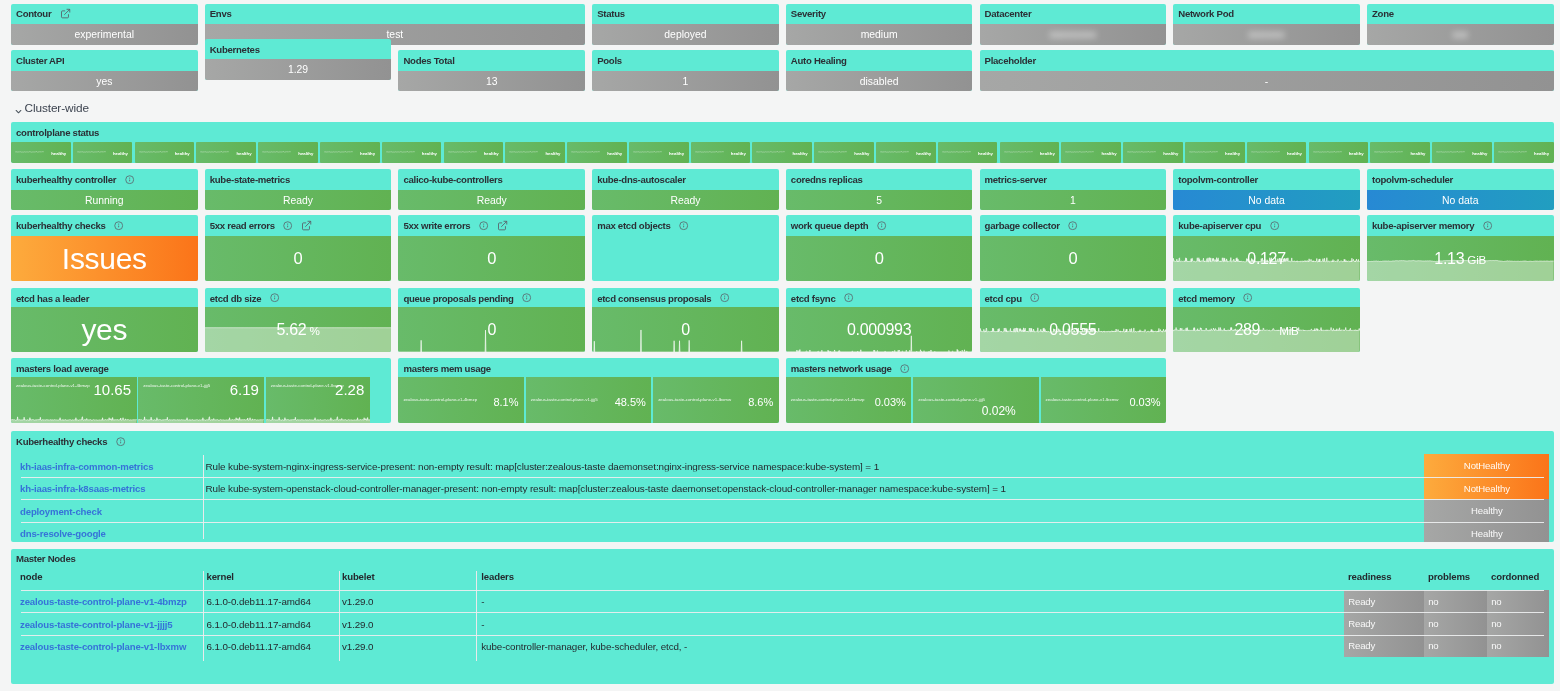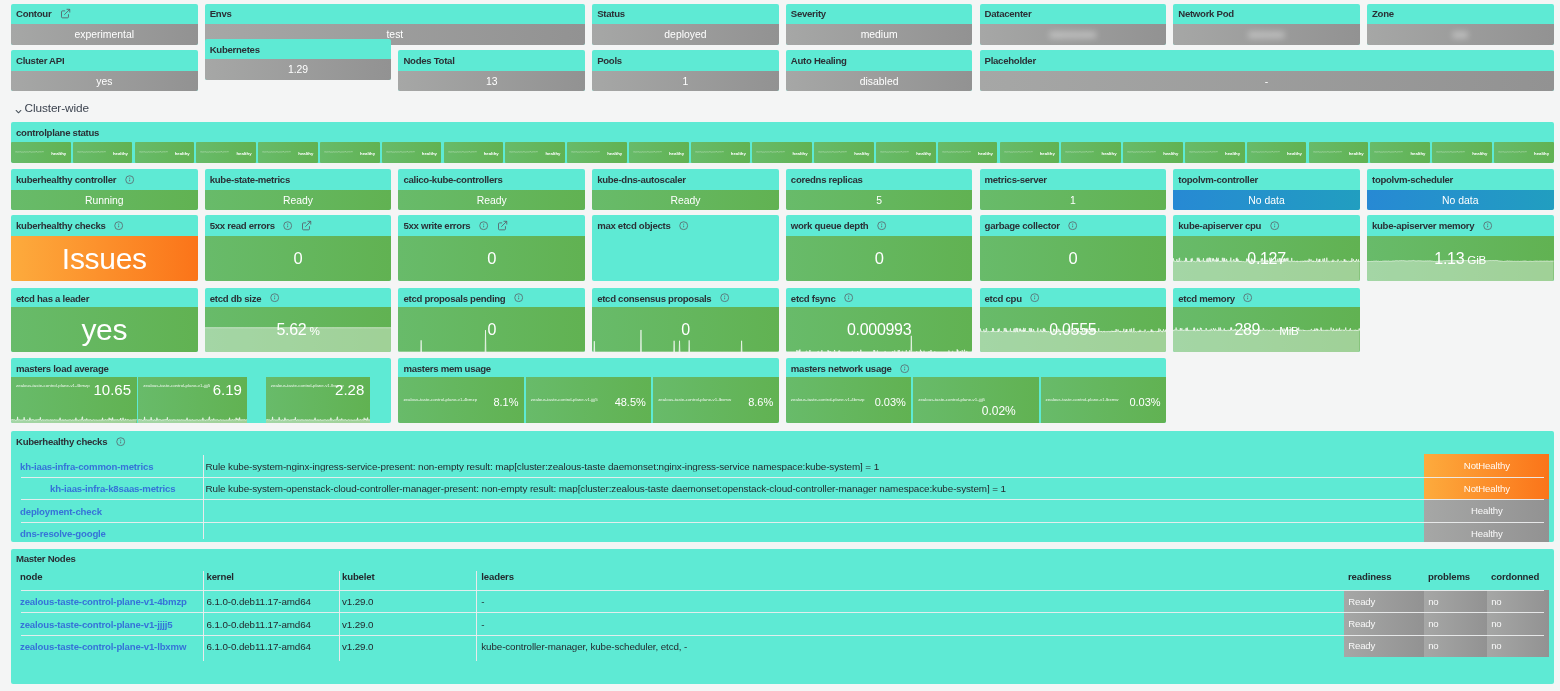--- a/index.html
+++ b/index.html
@@ -608,21 +608,21 @@
           <svg width="186.60999999999999" height="45" viewBox="0 0 186.60999999999999 45" preserveAspectRatio="none" style="display: block;">
             <path d="M0,45 L0.00,20.70 L0.39,20.70 L0.77,20.70 L1.16,20.70 L1.54,20.70 L1.93,20.70 L2.31,20.70 L2.70,20.70 L3.08,20.70 L3.47,20.70 L3.86,20.70 L4.24,20.70 L4.63,20.70 L5.01,20.70 L5.40,20.70 L5.78,20.70 L6.17,20.70 L6.55,20.70 L6.94,20.70 L7.33,20.70 L7.71,20.70 L8.10,20.70 L8.48,20.70 L8.87,20.70 L9.25,20.70 L9.64,20.70 L10.02,20.70 L10.41,20.70 L10.80,20.70 L11.18,20.70 L11.57,20.70 L11.95,20.70 L12.34,20.70 L12.72,20.70 L13.11,20.70 L13.49,20.70 L13.88,20.70 L14.27,20.70 L14.65,20.70 L15.04,20.70 L15.42,20.70 L15.81,20.70 L16.19,20.70 L16.58,20.70 L16.96,20.70 L17.35,20.70 L17.74,20.70 L18.12,20.70 L18.51,20.70 L18.89,20.70 L19.28,20.70 L19.66,20.70 L20.05,20.70 L20.43,20.70 L20.82,20.70 L21.21,20.70 L21.59,20.70 L21.98,20.70 L22.36,20.70 L22.75,20.70 L23.13,20.70 L23.52,20.70 L23.90,20.70 L24.29,20.70 L24.68,20.70 L25.06,20.70 L25.45,20.70 L25.83,20.70 L26.22,20.70 L26.60,20.70 L26.99,20.70 L27.37,20.70 L27.76,20.70 L28.15,20.70 L28.53,20.70 L28.92,20.70 L29.30,20.70 L29.69,20.70 L30.07,20.70 L30.46,20.70 L30.84,20.70 L31.23,20.70 L31.62,20.70 L32.00,20.70 L32.39,20.70 L32.77,20.70 L33.16,20.70 L33.54,20.70 L33.93,20.70 L34.31,20.70 L34.70,20.70 L35.09,20.70 L35.47,20.70 L35.86,20.70 L36.24,20.70 L36.63,20.70 L37.01,20.70 L37.40,20.70 L37.78,20.70 L38.17,20.70 L38.56,20.70 L38.94,20.70 L39.33,20.70 L39.71,20.70 L40.10,20.70 L40.48,20.70 L40.87,20.70 L41.25,20.70 L41.64,20.70 L42.03,20.70 L42.41,20.70 L42.80,20.70 L43.18,20.70 L43.57,20.70 L43.95,20.70 L44.34,20.70 L44.72,20.70 L45.11,20.70 L45.50,20.70 L45.88,20.70 L46.27,20.70 L46.65,20.70 L47.04,20.70 L47.42,20.70 L47.81,20.70 L48.19,20.70 L48.58,20.70 L48.97,20.70 L49.35,20.70 L49.74,20.70 L50.12,20.70 L50.51,20.70 L50.89,20.70 L51.28,20.70 L51.66,20.70 L52.05,20.70 L52.44,20.70 L52.82,20.70 L53.21,20.70 L53.59,20.70 L53.98,20.70 L54.36,20.70 L54.75,20.70 L55.13,20.70 L55.52,20.70 L55.91,20.70 L56.29,20.70 L56.68,20.70 L57.06,20.70 L57.45,20.70 L57.83,20.70 L58.22,20.70 L58.60,20.70 L58.99,20.70 L59.38,20.70 L59.76,20.70 L60.15,20.70 L60.53,20.70 L60.92,20.70 L61.30,20.70 L61.69,20.70 L62.07,20.70 L62.46,20.70 L62.85,20.70 L63.23,20.70 L63.62,20.70 L64.00,20.70 L64.39,20.70 L64.77,20.70 L65.16,20.70 L65.54,20.70 L65.93,20.70 L66.32,20.70 L66.70,20.70 L67.09,20.70 L67.47,20.70 L67.86,20.70 L68.24,20.70 L68.63,20.70 L69.01,20.70 L69.40,20.70 L69.79,20.70 L70.17,20.70 L70.56,20.70 L70.94,20.70 L71.33,20.70 L71.71,20.70 L72.10,20.70 L72.48,20.70 L72.87,20.70 L73.26,20.70 L73.64,20.70 L74.03,20.70 L74.41,20.70 L74.80,20.70 L75.18,20.70 L75.57,20.70 L75.95,20.70 L76.34,20.70 L76.73,20.70 L77.11,20.70 L77.50,20.70 L77.88,20.70 L78.27,20.70 L78.65,20.70 L79.04,20.70 L79.42,20.70 L79.81,20.70 L80.20,20.70 L80.58,20.70 L80.97,20.70 L81.35,20.70 L81.74,20.70 L82.12,20.70 L82.51,20.70 L82.89,20.70 L83.28,20.70 L83.67,20.70 L84.05,20.70 L84.44,20.70 L84.82,20.70 L85.21,20.70 L85.59,20.70 L85.98,20.70 L86.36,20.70 L86.75,20.70 L87.14,20.70 L87.52,20.70 L87.91,20.70 L88.29,20.70 L88.68,20.70 L89.06,20.70 L89.45,20.70 L89.83,20.70 L90.22,20.70 L90.61,20.70 L90.99,20.70 L91.38,20.70 L91.76,20.70 L92.15,20.70 L92.53,20.70 L92.92,20.70 L93.30,20.70 L93.69,20.70 L94.08,20.70 L94.46,20.70 L94.85,20.70 L95.23,20.70 L95.62,20.70 L96.00,20.70 L96.39,20.70 L96.78,20.70 L97.16,20.70 L97.55,20.70 L97.93,20.70 L98.32,20.70 L98.70,20.70 L99.09,20.70 L99.47,20.70 L99.86,20.70 L100.25,20.70 L100.63,20.70 L101.02,20.70 L101.40,20.70 L101.79,20.70 L102.17,20.70 L102.56,20.70 L102.94,20.70 L103.33,20.70 L103.72,20.70 L104.10,20.70 L104.49,20.70 L104.87,20.70 L105.26,20.70 L105.64,20.70 L106.03,20.70 L106.41,20.70 L106.80,20.70 L107.19,20.70 L107.57,20.70 L107.96,20.70 L108.34,20.70 L108.73,20.70 L109.11,20.70 L109.50,20.70 L109.88,20.70 L110.27,20.70 L110.66,20.70 L111.04,20.70 L111.43,20.70 L111.81,20.70 L112.20,20.70 L112.58,20.70 L112.97,20.70 L113.35,20.70 L113.74,20.70 L114.13,20.70 L114.51,20.70 L114.90,20.70 L115.28,20.70 L115.67,20.70 L116.05,20.70 L116.44,20.70 L116.82,20.70 L117.21,20.70 L117.60,20.70 L117.98,20.70 L118.37,20.70 L118.75,20.70 L119.14,20.70 L119.52,20.70 L119.91,20.70 L120.29,20.70 L120.68,20.70 L121.07,20.70 L121.45,20.70 L121.84,20.70 L122.22,20.70 L122.61,20.70 L122.99,20.70 L123.38,20.70 L123.76,20.70 L124.15,20.70 L124.54,20.70 L124.92,20.70 L125.31,20.70 L125.69,20.70 L126.08,20.70 L126.46,20.70 L126.85,20.70 L127.23,20.70 L127.62,20.70 L128.01,20.70 L128.39,20.70 L128.78,20.70 L129.16,20.70 L129.55,20.70 L129.93,20.70 L130.32,20.70 L130.70,20.70 L131.09,20.70 L131.48,20.70 L131.86,20.70 L132.25,20.70 L132.63,20.70 L133.02,20.70 L133.40,20.70 L133.79,20.70 L134.17,20.70 L134.56,20.70 L134.95,20.70 L135.33,20.70 L135.72,20.70 L136.10,20.70 L136.49,20.70 L136.87,20.70 L137.26,20.70 L137.64,20.70 L138.03,20.70 L138.42,20.70 L138.80,20.70 L139.19,20.70 L139.57,20.70 L139.96,20.70 L140.34,20.70 L140.73,20.70 L141.11,20.70 L141.50,20.70 L141.89,20.70 L142.27,20.70 L142.66,20.70 L143.04,20.70 L143.43,20.70 L143.81,20.70 L144.20,20.70 L144.58,20.70 L144.97,20.70 L145.36,20.70 L145.74,20.70 L146.13,20.70 L146.51,20.70 L146.90,20.70 L147.28,20.70 L147.67,20.70 L148.05,20.70 L148.44,20.70 L148.83,20.70 L149.21,20.70 L149.60,20.70 L149.98,20.70 L150.37,20.70 L150.75,20.70 L151.14,20.70 L151.52,20.70 L151.91,20.70 L152.30,20.70 L152.68,20.70 L153.07,20.70 L153.45,20.70 L153.84,20.70 L154.22,20.70 L154.61,20.70 L154.99,20.70 L155.38,20.70 L155.77,20.70 L156.15,20.70 L156.54,20.70 L156.92,20.70 L157.31,20.70 L157.69,20.70 L158.08,20.70 L158.46,20.70 L158.85,20.70 L159.24,20.70 L159.62,20.70 L160.01,20.70 L160.39,20.70 L160.78,20.70 L161.16,20.70 L161.55,20.70 L161.93,20.70 L162.32,20.70 L162.71,20.70 L163.09,20.70 L163.48,20.70 L163.86,20.70 L164.25,20.70 L164.63,20.70 L165.02,20.70 L165.40,20.70 L165.79,20.70 L166.18,20.70 L166.56,20.70 L166.95,20.70 L167.33,20.70 L167.72,20.70 L168.10,20.70 L168.49,20.70 L168.87,20.70 L169.26,20.70 L169.65,20.70 L170.03,20.70 L170.42,20.70 L170.80,20.70 L171.19,20.70 L171.57,20.70 L171.96,20.70 L172.34,20.70 L172.73,20.70 L173.12,20.70 L173.50,20.70 L173.89,20.70 L174.27,20.70 L174.66,20.70 L175.04,20.70 L175.43,20.70 L175.81,20.70 L176.20,20.70 L176.59,20.70 L176.97,20.70 L177.36,20.70 L177.74,20.70 L178.13,20.70 L178.51,20.70 L178.90,20.70 L179.28,20.70 L179.67,20.70 L180.06,20.70 L180.44,20.70 L180.83,20.70 L181.21,20.70 L181.60,20.70 L181.98,20.70 L182.37,20.70 L182.75,20.70 L183.14,20.70 L183.53,20.70 L183.91,20.70 L184.30,20.70 L184.68,20.70 L185.07,20.70 L185.45,20.70 L185.84,20.70 L186.22,20.70 L186.61,20.70 L186.60999999999999,45 Z" fill="rgba(255,255,255,0.40)"></path>
             <path d="M0,20.70 L0.39,20.70 L0.77,20.70 L1.16,20.70 L1.54,20.70 L1.93,20.70 L2.31,20.70 L2.70,20.70 L3.08,20.70 L3.47,20.70 L3.86,20.70 L4.24,20.70 L4.63,20.70 L5.01,20.70 L5.40,20.70 L5.78,20.70 L6.17,20.70 L6.55,20.70 L6.94,20.70 L7.33,20.70 L7.71,20.70 L8.10,20.70 L8.48,20.70 L8.87,20.70 L9.25,20.70 L9.64,20.70 L10.02,20.70 L10.41,20.70 L10.80,20.70 L11.18,20.70 L11.57,20.70 L11.95,20.70 L12.34,20.70 L12.72,20.70 L13.11,20.70 L13.49,20.70 L13.88,20.70 L14.27,20.70 L14.65,20.70 L15.04,20.70 L15.42,20.70 L15.81,20.70 L16.19,20.70 L16.58,20.70 L16.96,20.70 L17.35,20.70 L17.74,20.70 L18.12,20.70 L18.51,20.70 L18.89,20.70 L19.28,20.70 L19.66,20.70 L20.05,20.70 L20.43,20.70 L20.82,20.70 L21.21,20.70 L21.59,20.70 L21.98,20.70 L22.36,20.70 L22.75,20.70 L23.13,20.70 L23.52,20.70 L23.90,20.70 L24.29,20.70 L24.68,20.70 L25.06,20.70 L25.45,20.70 L25.83,20.70 L26.22,20.70 L26.60,20.70 L26.99,20.70 L27.37,20.70 L27.76,20.70 L28.15,20.70 L28.53,20.70 L28.92,20.70 L29.30,20.70 L29.69,20.70 L30.07,20.70 L30.46,20.70 L30.84,20.70 L31.23,20.70 L31.62,20.70 L32.00,20.70 L32.39,20.70 L32.77,20.70 L33.16,20.70 L33.54,20.70 L33.93,20.70 L34.31,20.70 L34.70,20.70 L35.09,20.70 L35.47,20.70 L35.86,20.70 L36.24,20.70 L36.63,20.70 L37.01,20.70 L37.40,20.70 L37.78,20.70 L38.17,20.70 L38.56,20.70 L38.94,20.70 L39.33,20.70 L39.71,20.70 L40.10,20.70 L40.48,20.70 L40.87,20.70 L41.25,20.70 L41.64,20.70 L42.03,20.70 L42.41,20.70 L42.80,20.70 L43.18,20.70 L43.57,20.70 L43.95,20.70 L44.34,20.70 L44.72,20.70 L45.11,20.70 L45.50,20.70 L45.88,20.70 L46.27,20.70 L46.65,20.70 L47.04,20.70 L47.42,20.70 L47.81,20.70 L48.19,20.70 L48.58,20.70 L48.97,20.70 L49.35,20.70 L49.74,20.70 L50.12,20.70 L50.51,20.70 L50.89,20.70 L51.28,20.70 L51.66,20.70 L52.05,20.70 L52.44,20.70 L52.82,20.70 L53.21,20.70 L53.59,20.70 L53.98,20.70 L54.36,20.70 L54.75,20.70 L55.13,20.70 L55.52,20.70 L55.91,20.70 L56.29,20.70 L56.68,20.70 L57.06,20.70 L57.45,20.70 L57.83,20.70 L58.22,20.70 L58.60,20.70 L58.99,20.70 L59.38,20.70 L59.76,20.70 L60.15,20.70 L60.53,20.70 L60.92,20.70 L61.30,20.70 L61.69,20.70 L62.07,20.70 L62.46,20.70 L62.85,20.70 L63.23,20.70 L63.62,20.70 L64.00,20.70 L64.39,20.70 L64.77,20.70 L65.16,20.70 L65.54,20.70 L65.93,20.70 L66.32,20.70 L66.70,20.70 L67.09,20.70 L67.47,20.70 L67.86,20.70 L68.24,20.70 L68.63,20.70 L69.01,20.70 L69.40,20.70 L69.79,20.70 L70.17,20.70 L70.56,20.70 L70.94,20.70 L71.33,20.70 L71.71,20.70 L72.10,20.70 L72.48,20.70 L72.87,20.70 L73.26,20.70 L73.64,20.70 L74.03,20.70 L74.41,20.70 L74.80,20.70 L75.18,20.70 L75.57,20.70 L75.95,20.70 L76.34,20.70 L76.73,20.70 L77.11,20.70 L77.50,20.70 L77.88,20.70 L78.27,20.70 L78.65,20.70 L79.04,20.70 L79.42,20.70 L79.81,20.70 L80.20,20.70 L80.58,20.70 L80.97,20.70 L81.35,20.70 L81.74,20.70 L82.12,20.70 L82.51,20.70 L82.89,20.70 L83.28,20.70 L83.67,20.70 L84.05,20.70 L84.44,20.70 L84.82,20.70 L85.21,20.70 L85.59,20.70 L85.98,20.70 L86.36,20.70 L86.75,20.70 L87.14,20.70 L87.52,20.70 L87.91,20.70 L88.29,20.70 L88.68,20.70 L89.06,20.70 L89.45,20.70 L89.83,20.70 L90.22,20.70 L90.61,20.70 L90.99,20.70 L91.38,20.70 L91.76,20.70 L92.15,20.70 L92.53,20.70 L92.92,20.70 L93.30,20.70 L93.69,20.70 L94.08,20.70 L94.46,20.70 L94.85,20.70 L95.23,20.70 L95.62,20.70 L96.00,20.70 L96.39,20.70 L96.78,20.70 L97.16,20.70 L97.55,20.70 L97.93,20.70 L98.32,20.70 L98.70,20.70 L99.09,20.70 L99.47,20.70 L99.86,20.70 L100.25,20.70 L100.63,20.70 L101.02,20.70 L101.40,20.70 L101.79,20.70 L102.17,20.70 L102.56,20.70 L102.94,20.70 L103.33,20.70 L103.72,20.70 L104.10,20.70 L104.49,20.70 L104.87,20.70 L105.26,20.70 L105.64,20.70 L106.03,20.70 L106.41,20.70 L106.80,20.70 L107.19,20.70 L107.57,20.70 L107.96,20.70 L108.34,20.70 L108.73,20.70 L109.11,20.70 L109.50,20.70 L109.88,20.70 L110.27,20.70 L110.66,20.70 L111.04,20.70 L111.43,20.70 L111.81,20.70 L112.20,20.70 L112.58,20.70 L112.97,20.70 L113.35,20.70 L113.74,20.70 L114.13,20.70 L114.51,20.70 L114.90,20.70 L115.28,20.70 L115.67,20.70 L116.05,20.70 L116.44,20.70 L116.82,20.70 L117.21,20.70 L117.60,20.70 L117.98,20.70 L118.37,20.70 L118.75,20.70 L119.14,20.70 L119.52,20.70 L119.91,20.70 L120.29,20.70 L120.68,20.70 L121.07,20.70 L121.45,20.70 L121.84,20.70 L122.22,20.70 L122.61,20.70 L122.99,20.70 L123.38,20.70 L123.76,20.70 L124.15,20.70 L124.54,20.70 L124.92,20.70 L125.31,20.70 L125.69,20.70 L126.08,20.70 L126.46,20.70 L126.85,20.70 L127.23,20.70 L127.62,20.70 L128.01,20.70 L128.39,20.70 L128.78,20.70 L129.16,20.70 L129.55,20.70 L129.93,20.70 L130.32,20.70 L130.70,20.70 L131.09,20.70 L131.48,20.70 L131.86,20.70 L132.25,20.70 L132.63,20.70 L133.02,20.70 L133.40,20.70 L133.79,20.70 L134.17,20.70 L134.56,20.70 L134.95,20.70 L135.33,20.70 L135.72,20.70 L136.10,20.70 L136.49,20.70 L136.87,20.70 L137.26,20.70 L137.64,20.70 L138.03,20.70 L138.42,20.70 L138.80,20.70 L139.19,20.70 L139.57,20.70 L139.96,20.70 L140.34,20.70 L140.73,20.70 L141.11,20.70 L141.50,20.70 L141.89,20.70 L142.27,20.70 L142.66,20.70 L143.04,20.70 L143.43,20.70 L143.81,20.70 L144.20,20.70 L144.58,20.70 L144.97,20.70 L145.36,20.70 L145.74,20.70 L146.13,20.70 L146.51,20.70 L146.90,20.70 L147.28,20.70 L147.67,20.70 L148.05,20.70 L148.44,20.70 L148.83,20.70 L149.21,20.70 L149.60,20.70 L149.98,20.70 L150.37,20.70 L150.75,20.70 L151.14,20.70 L151.52,20.70 L151.91,20.70 L152.30,20.70 L152.68,20.70 L153.07,20.70 L153.45,20.70 L153.84,20.70 L154.22,20.70 L154.61,20.70 L154.99,20.70 L155.38,20.70 L155.77,20.70 L156.15,20.70 L156.54,20.70 L156.92,20.70 L157.31,20.70 L157.69,20.70 L158.08,20.70 L158.46,20.70 L158.85,20.70 L159.24,20.70 L159.62,20.70 L160.01,20.70 L160.39,20.70 L160.78,20.70 L161.16,20.70 L161.55,20.70 L161.93,20.70 L162.32,20.70 L162.71,20.70 L163.09,20.70 L163.48,20.70 L163.86,20.70 L164.25,20.70 L164.63,20.70 L165.02,20.70 L165.40,20.70 L165.79,20.70 L166.18,20.70 L166.56,20.70 L166.95,20.70 L167.33,20.70 L167.72,20.70 L168.10,20.70 L168.49,20.70 L168.87,20.70 L169.26,20.70 L169.65,20.70 L170.03,20.70 L170.42,20.70 L170.80,20.70 L171.19,20.70 L171.57,20.70 L171.96,20.70 L172.34,20.70 L172.73,20.70 L173.12,20.70 L173.50,20.70 L173.89,20.70 L174.27,20.70 L174.66,20.70 L175.04,20.70 L175.43,20.70 L175.81,20.70 L176.20,20.70 L176.59,20.70 L176.97,20.70 L177.36,20.70 L177.74,20.70 L178.13,20.70 L178.51,20.70 L178.90,20.70 L179.28,20.70 L179.67,20.70 L180.06,20.70 L180.44,20.70 L180.83,20.70 L181.21,20.70 L181.60,20.70 L181.98,20.70 L182.37,20.70 L182.75,20.70 L183.14,20.70 L183.53,20.70 L183.91,20.70 L184.30,20.70 L184.68,20.70 L185.07,20.70 L185.45,20.70 L185.84,20.70 L186.22,20.70 L186.61,20.70" fill="none" stroke="rgba(255,255,255,0.72)" stroke-width="0.9"></path>
           </svg>
         </div>
         <div class="v" style="font-size: 16px; letter-spacing: -0.3px;">5.62<span style="font-size: 11.7px; margin-left: 3px; letter-spacing: -0.2px;">%</span></div>
       </div>
     </div>
     <div class="panel" style="left: 398.42px; top: 287.9px; width: 186.61px; height: 64.3px;">
       <div class="phead">
-        <span class="ttl">etcd proposals pending</span>
+        <span class="ttl">queue proposals pending</span>
         <span class="ico">
           <span style="display:block;width:9.4px;height:9.4px;position:relative;overflow:visible">
             <svg width="28.2" height="28.2" viewBox="0 0 28.2 28.2" fill="none" style="position:absolute;left:0;top:0;transform:scale(0.33333);transform-origin:0 0">
               <circle cx="14.1" cy="14.1" r="11.9" stroke="#5B636B" stroke-width="2.4"></circle>
               <rect x="12.78" y="13.2" width="2.64" height="6.4" rx="1.32" fill="#5B636B"></rect>
               <circle cx="14.1" cy="9.3" r="1.65" fill="#5B636B"></circle>
             </svg>
           </span>
         </span>
       </div>
@@ -735,21 +735,21 @@
       <div class="statcell" style="position: absolute; left: 0px; top: 19.2px; width: 125.57px; height: 46.2px; background: linear-gradient(90deg, rgb(104, 187, 106) 0%, rgb(97, 178, 82) 100%);">
         <div class="spark" style="position: absolute; left: 0px; bottom: 0px; width: 100%; height: 53px;">
           <svg width="125.57333333333331" height="53" viewBox="0 0 125.57333333333331 53" preserveAspectRatio="none" style="display: block;">
             <path d="M0,53 L0.00,49.56 L0.39,49.70 L0.77,49.97 L1.16,49.55 L1.55,49.61 L1.93,50.01 L2.32,49.91 L2.70,49.67 L3.09,49.73 L3.48,49.64 L3.86,50.13 L4.25,50.15 L4.64,50.34 L5.02,50.21 L5.41,50.03 L5.80,50.07 L6.18,50.07 L6.57,46.87 L6.95,49.60 L7.34,50.09 L7.73,49.81 L8.11,49.70 L8.50,49.72 L8.89,49.84 L9.27,49.90 L9.66,49.98 L10.05,49.95 L10.43,50.26 L10.82,49.70 L11.21,50.21 L11.59,49.91 L11.98,49.78 L12.36,49.79 L12.75,49.80 L13.14,47.21 L13.52,50.02 L13.91,49.80 L14.30,49.75 L14.68,50.13 L15.07,50.08 L15.46,50.31 L15.84,49.94 L16.23,50.17 L16.61,49.59 L17.00,50.01 L17.39,50.29 L17.77,49.96 L18.16,49.95 L18.55,50.25 L18.93,47.67 L19.32,50.20 L19.71,49.64 L20.09,49.88 L20.48,49.87 L20.86,49.86 L21.25,49.68 L21.64,49.60 L22.02,50.13 L22.41,49.76 L22.80,49.73 L23.18,50.18 L23.57,50.10 L23.96,50.11 L24.34,49.95 L24.73,50.13 L25.11,49.62 L25.50,50.25 L25.89,49.75 L26.27,49.59 L26.66,50.11 L27.05,49.70 L27.43,49.63 L27.82,49.83 L28.21,49.80 L28.59,49.60 L28.98,49.91 L29.36,47.27 L29.75,49.75 L30.14,50.11 L30.52,50.32 L30.91,50.10 L31.30,50.08 L31.68,49.56 L32.07,49.74 L32.46,50.03 L32.84,50.14 L33.23,49.68 L33.62,50.19 L34.00,49.75 L34.39,50.05 L34.77,50.08 L35.16,49.66 L35.55,49.76 L35.93,50.08 L36.32,49.62 L36.71,49.91 L37.09,50.29 L37.48,49.81 L37.87,49.91 L38.25,49.89 L38.64,50.15 L39.02,49.76 L39.41,49.69 L39.80,50.06 L40.18,50.12 L40.57,49.96 L40.96,50.23 L41.34,49.63 L41.73,50.31 L42.12,50.25 L42.50,50.01 L42.89,50.01 L43.27,50.04 L43.66,49.63 L44.05,49.55 L44.43,50.04 L44.82,50.08 L45.21,49.95 L45.59,49.92 L45.98,50.04 L46.37,49.93 L46.75,50.20 L47.14,49.99 L47.52,50.04 L47.91,50.09 L48.30,49.67 L48.68,49.98 L49.07,47.69 L49.46,50.15 L49.84,49.91 L50.23,49.84 L50.62,50.25 L51.00,50.18 L51.39,49.87 L51.77,49.90 L52.16,49.55 L52.55,50.27 L52.93,50.30 L53.32,49.76 L53.71,50.17 L54.09,50.30 L54.48,49.59 L54.87,49.72 L55.25,50.11 L55.64,50.11 L56.03,50.05 L56.41,50.21 L56.80,49.86 L57.18,49.74 L57.57,50.12 L57.96,50.28 L58.34,49.91 L58.73,49.70 L59.12,49.92 L59.50,49.66 L59.89,49.91 L60.28,50.35 L60.66,50.09 L61.05,49.86 L61.43,49.88 L61.82,49.83 L62.21,50.01 L62.59,50.01 L62.98,49.83 L63.37,49.75 L63.75,49.89 L64.14,50.31 L64.53,50.08 L64.91,47.72 L65.30,50.02 L65.68,50.12 L66.07,49.78 L66.46,49.74 L66.84,50.23 L67.23,50.21 L67.62,50.33 L68.00,50.21 L68.39,49.64 L68.78,50.14 L69.16,49.80 L69.55,49.84 L69.93,50.20 L70.32,49.93 L70.71,50.01 L71.09,47.11 L71.48,46.78 L71.87,49.80 L72.25,50.32 L72.64,50.17 L73.03,50.32 L73.41,49.64 L73.80,49.76 L74.18,50.07 L74.57,49.58 L74.96,50.34 L75.34,49.82 L75.73,48.49 L76.12,49.67 L76.50,49.91 L76.89,49.74 L77.28,49.92 L77.66,49.86 L78.05,49.62 L78.44,49.80 L78.82,49.91 L79.21,49.78 L79.59,49.55 L79.98,50.26 L80.37,50.23 L80.75,50.07 L81.14,49.88 L81.53,50.19 L81.91,49.86 L82.30,49.57 L82.69,49.72 L83.07,50.13 L83.46,49.95 L83.84,50.22 L84.23,49.75 L84.62,50.19 L85.00,50.25 L85.39,50.07 L85.78,49.79 L86.16,50.06 L86.55,50.20 L86.94,49.99 L87.32,50.02 L87.71,50.13 L88.09,49.73 L88.48,50.01 L88.87,50.22 L89.25,50.09 L89.64,50.18 L90.03,49.63 L90.41,49.91 L90.80,50.19 L91.19,50.35 L91.57,47.74 L91.96,49.71 L92.34,50.17 L92.73,49.98 L93.12,50.07 L93.50,49.90 L93.89,49.68 L94.28,49.60 L94.66,49.55 L95.05,50.23 L95.44,50.14 L95.82,49.68 L96.21,49.72 L96.59,49.67 L96.98,50.32 L97.37,49.96 L97.75,49.61 L98.14,47.72 L98.53,49.65 L98.91,49.55 L99.30,48.83 L99.69,49.56 L100.07,48.64 L100.46,50.32 L100.85,49.95 L101.23,50.28 L101.62,47.51 L102.00,49.72 L102.39,49.69 L102.78,50.28 L103.16,49.69 L103.55,49.91 L103.94,49.66 L104.32,49.79 L104.71,49.72 L105.10,49.61 L105.48,49.64 L105.87,50.22 L106.25,49.76 L106.64,49.64 L107.03,49.56 L107.41,50.19 L107.80,49.97 L108.19,50.18 L108.57,49.71 L108.96,49.65 L109.35,50.05 L109.73,47.98 L110.12,50.24 L110.50,50.32 L110.89,50.00 L111.28,49.92 L111.66,49.58 L112.05,47.72 L112.44,49.68 L112.82,50.00 L113.21,50.34 L113.60,49.94 L113.98,49.63 L114.37,48.83 L114.75,50.10 L115.14,49.91 L115.53,50.02 L115.91,49.62 L116.30,49.78 L116.69,49.62 L117.07,50.07 L117.46,49.63 L117.85,49.72 L118.23,49.89 L118.62,50.16 L119.00,49.93 L119.39,49.82 L119.78,50.15 L120.16,49.74 L120.55,50.22 L120.94,50.23 L121.32,50.10 L121.71,49.69 L122.10,49.85 L122.48,49.73 L122.87,50.03 L123.26,50.11 L123.64,49.65 L124.03,50.04 L124.41,49.69 L124.80,50.17 L125.19,49.59 L125.57,49.70 L125.57333333333331,53 Z" fill="rgba(255,255,255,0.40)"></path>
             <path d="M0,49.56 L0.39,49.70 L0.77,49.97 L1.16,49.55 L1.55,49.61 L1.93,50.01 L2.32,49.91 L2.70,49.67 L3.09,49.73 L3.48,49.64 L3.86,50.13 L4.25,50.15 L4.64,50.34 L5.02,50.21 L5.41,50.03 L5.80,50.07 L6.18,50.07 L6.57,46.87 L6.95,49.60 L7.34,50.09 L7.73,49.81 L8.11,49.70 L8.50,49.72 L8.89,49.84 L9.27,49.90 L9.66,49.98 L10.05,49.95 L10.43,50.26 L10.82,49.70 L11.21,50.21 L11.59,49.91 L11.98,49.78 L12.36,49.79 L12.75,49.80 L13.14,47.21 L13.52,50.02 L13.91,49.80 L14.30,49.75 L14.68,50.13 L15.07,50.08 L15.46,50.31 L15.84,49.94 L16.23,50.17 L16.61,49.59 L17.00,50.01 L17.39,50.29 L17.77,49.96 L18.16,49.95 L18.55,50.25 L18.93,47.67 L19.32,50.20 L19.71,49.64 L20.09,49.88 L20.48,49.87 L20.86,49.86 L21.25,49.68 L21.64,49.60 L22.02,50.13 L22.41,49.76 L22.80,49.73 L23.18,50.18 L23.57,50.10 L23.96,50.11 L24.34,49.95 L24.73,50.13 L25.11,49.62 L25.50,50.25 L25.89,49.75 L26.27,49.59 L26.66,50.11 L27.05,49.70 L27.43,49.63 L27.82,49.83 L28.21,49.80 L28.59,49.60 L28.98,49.91 L29.36,47.27 L29.75,49.75 L30.14,50.11 L30.52,50.32 L30.91,50.10 L31.30,50.08 L31.68,49.56 L32.07,49.74 L32.46,50.03 L32.84,50.14 L33.23,49.68 L33.62,50.19 L34.00,49.75 L34.39,50.05 L34.77,50.08 L35.16,49.66 L35.55,49.76 L35.93,50.08 L36.32,49.62 L36.71,49.91 L37.09,50.29 L37.48,49.81 L37.87,49.91 L38.25,49.89 L38.64,50.15 L39.02,49.76 L39.41,49.69 L39.80,50.06 L40.18,50.12 L40.57,49.96 L40.96,50.23 L41.34,49.63 L41.73,50.31 L42.12,50.25 L42.50,50.01 L42.89,50.01 L43.27,50.04 L43.66,49.63 L44.05,49.55 L44.43,50.04 L44.82,50.08 L45.21,49.95 L45.59,49.92 L45.98,50.04 L46.37,49.93 L46.75,50.20 L47.14,49.99 L47.52,50.04 L47.91,50.09 L48.30,49.67 L48.68,49.98 L49.07,47.69 L49.46,50.15 L49.84,49.91 L50.23,49.84 L50.62,50.25 L51.00,50.18 L51.39,49.87 L51.77,49.90 L52.16,49.55 L52.55,50.27 L52.93,50.30 L53.32,49.76 L53.71,50.17 L54.09,50.30 L54.48,49.59 L54.87,49.72 L55.25,50.11 L55.64,50.11 L56.03,50.05 L56.41,50.21 L56.80,49.86 L57.18,49.74 L57.57,50.12 L57.96,50.28 L58.34,49.91 L58.73,49.70 L59.12,49.92 L59.50,49.66 L59.89,49.91 L60.28,50.35 L60.66,50.09 L61.05,49.86 L61.43,49.88 L61.82,49.83 L62.21,50.01 L62.59,50.01 L62.98,49.83 L63.37,49.75 L63.75,49.89 L64.14,50.31 L64.53,50.08 L64.91,47.72 L65.30,50.02 L65.68,50.12 L66.07,49.78 L66.46,49.74 L66.84,50.23 L67.23,50.21 L67.62,50.33 L68.00,50.21 L68.39,49.64 L68.78,50.14 L69.16,49.80 L69.55,49.84 L69.93,50.20 L70.32,49.93 L70.71,50.01 L71.09,47.11 L71.48,46.78 L71.87,49.80 L72.25,50.32 L72.64,50.17 L73.03,50.32 L73.41,49.64 L73.80,49.76 L74.18,50.07 L74.57,49.58 L74.96,50.34 L75.34,49.82 L75.73,48.49 L76.12,49.67 L76.50,49.91 L76.89,49.74 L77.28,49.92 L77.66,49.86 L78.05,49.62 L78.44,49.80 L78.82,49.91 L79.21,49.78 L79.59,49.55 L79.98,50.26 L80.37,50.23 L80.75,50.07 L81.14,49.88 L81.53,50.19 L81.91,49.86 L82.30,49.57 L82.69,49.72 L83.07,50.13 L83.46,49.95 L83.84,50.22 L84.23,49.75 L84.62,50.19 L85.00,50.25 L85.39,50.07 L85.78,49.79 L86.16,50.06 L86.55,50.20 L86.94,49.99 L87.32,50.02 L87.71,50.13 L88.09,49.73 L88.48,50.01 L88.87,50.22 L89.25,50.09 L89.64,50.18 L90.03,49.63 L90.41,49.91 L90.80,50.19 L91.19,50.35 L91.57,47.74 L91.96,49.71 L92.34,50.17 L92.73,49.98 L93.12,50.07 L93.50,49.90 L93.89,49.68 L94.28,49.60 L94.66,49.55 L95.05,50.23 L95.44,50.14 L95.82,49.68 L96.21,49.72 L96.59,49.67 L96.98,50.32 L97.37,49.96 L97.75,49.61 L98.14,47.72 L98.53,49.65 L98.91,49.55 L99.30,48.83 L99.69,49.56 L100.07,48.64 L100.46,50.32 L100.85,49.95 L101.23,50.28 L101.62,47.51 L102.00,49.72 L102.39,49.69 L102.78,50.28 L103.16,49.69 L103.55,49.91 L103.94,49.66 L104.32,49.79 L104.71,49.72 L105.10,49.61 L105.48,49.64 L105.87,50.22 L106.25,49.76 L106.64,49.64 L107.03,49.56 L107.41,50.19 L107.80,49.97 L108.19,50.18 L108.57,49.71 L108.96,49.65 L109.35,50.05 L109.73,47.98 L110.12,50.24 L110.50,50.32 L110.89,50.00 L111.28,49.92 L111.66,49.58 L112.05,47.72 L112.44,49.68 L112.82,50.00 L113.21,50.34 L113.60,49.94 L113.98,49.63 L114.37,48.83 L114.75,50.10 L115.14,49.91 L115.53,50.02 L115.91,49.62 L116.30,49.78 L116.69,49.62 L117.07,50.07 L117.46,49.63 L117.85,49.72 L118.23,49.89 L118.62,50.16 L119.00,49.93 L119.39,49.82 L119.78,50.15 L120.16,49.74 L120.55,50.22 L120.94,50.23 L121.32,50.10 L121.71,49.69 L122.10,49.85 L122.48,49.73 L122.87,50.03 L123.26,50.11 L123.64,49.65 L124.03,50.04 L124.41,49.69 L124.80,50.17 L125.19,49.59 L125.57,49.70" fill="none" stroke="rgba(255,255,255,0.72)" stroke-width="0.9"></path>
           </svg>
         </div>
         <div style="position: absolute; z-index: 2; left: 5px; top: 6px; font-size: 4.4px; color: rgba(255, 255, 255, 0.9); white-space: nowrap;">zealous-taste-control-plane-v1-4bmzp</div>
         <div style="position: absolute; z-index: 2; right: 5.5px; top: 5px; font-size: 15px; color: rgb(255, 255, 255); line-height: 1;">10.65</div>
       </div>
-      <div class="statcell" style="position: absolute; left: 127.37px; top: 19.2px; width: 109px; height: 46.2px; background: linear-gradient(90deg, rgb(104, 187, 106) 0%, rgb(97, 178, 82) 100%);">
+      <div class="statcell" style="position: absolute; left: 127.37px; top: 19.2px; width: 126px; height: 46.2px; background: linear-gradient(90deg, rgb(104, 187, 106) 0%, rgb(97, 178, 82) 100%);">
         <div class="spark" style="position: absolute; left: 0px; bottom: 0px; width: 100%; height: 53px;">
           <svg width="125.57333333333331" height="53" viewBox="0 0 125.57333333333331 53" preserveAspectRatio="none" style="display: block;">
             <path d="M0,53 L0.00,49.56 L0.39,49.70 L0.77,49.97 L1.16,49.55 L1.55,49.61 L1.93,50.01 L2.32,49.91 L2.70,49.67 L3.09,49.73 L3.48,49.64 L3.86,50.13 L4.25,50.15 L4.64,50.34 L5.02,50.21 L5.41,50.03 L5.80,50.07 L6.18,50.07 L6.57,46.87 L6.95,49.60 L7.34,50.09 L7.73,49.81 L8.11,49.70 L8.50,49.72 L8.89,49.84 L9.27,49.90 L9.66,49.98 L10.05,49.95 L10.43,50.26 L10.82,49.70 L11.21,50.21 L11.59,49.91 L11.98,49.78 L12.36,49.79 L12.75,49.80 L13.14,47.21 L13.52,50.02 L13.91,49.80 L14.30,49.75 L14.68,50.13 L15.07,50.08 L15.46,50.31 L15.84,49.94 L16.23,50.17 L16.61,49.59 L17.00,50.01 L17.39,50.29 L17.77,49.96 L18.16,49.95 L18.55,50.25 L18.93,47.67 L19.32,50.20 L19.71,49.64 L20.09,49.88 L20.48,49.87 L20.86,49.86 L21.25,49.68 L21.64,49.60 L22.02,50.13 L22.41,49.76 L22.80,49.73 L23.18,50.18 L23.57,50.10 L23.96,50.11 L24.34,49.95 L24.73,50.13 L25.11,49.62 L25.50,50.25 L25.89,49.75 L26.27,49.59 L26.66,50.11 L27.05,49.70 L27.43,49.63 L27.82,49.83 L28.21,49.80 L28.59,49.60 L28.98,49.91 L29.36,47.27 L29.75,49.75 L30.14,50.11 L30.52,50.32 L30.91,50.10 L31.30,50.08 L31.68,49.56 L32.07,49.74 L32.46,50.03 L32.84,50.14 L33.23,49.68 L33.62,50.19 L34.00,49.75 L34.39,50.05 L34.77,50.08 L35.16,49.66 L35.55,49.76 L35.93,50.08 L36.32,49.62 L36.71,49.91 L37.09,50.29 L37.48,49.81 L37.87,49.91 L38.25,49.89 L38.64,50.15 L39.02,49.76 L39.41,49.69 L39.80,50.06 L40.18,50.12 L40.57,49.96 L40.96,50.23 L41.34,49.63 L41.73,50.31 L42.12,50.25 L42.50,50.01 L42.89,50.01 L43.27,50.04 L43.66,49.63 L44.05,49.55 L44.43,50.04 L44.82,50.08 L45.21,49.95 L45.59,49.92 L45.98,50.04 L46.37,49.93 L46.75,50.20 L47.14,49.99 L47.52,50.04 L47.91,50.09 L48.30,49.67 L48.68,49.98 L49.07,47.69 L49.46,50.15 L49.84,49.91 L50.23,49.84 L50.62,50.25 L51.00,50.18 L51.39,49.87 L51.77,49.90 L52.16,49.55 L52.55,50.27 L52.93,50.30 L53.32,49.76 L53.71,50.17 L54.09,50.30 L54.48,49.59 L54.87,49.72 L55.25,50.11 L55.64,50.11 L56.03,50.05 L56.41,50.21 L56.80,49.86 L57.18,49.74 L57.57,50.12 L57.96,50.28 L58.34,49.91 L58.73,49.70 L59.12,49.92 L59.50,49.66 L59.89,49.91 L60.28,50.35 L60.66,50.09 L61.05,49.86 L61.43,49.88 L61.82,49.83 L62.21,50.01 L62.59,50.01 L62.98,49.83 L63.37,49.75 L63.75,49.89 L64.14,50.31 L64.53,50.08 L64.91,47.72 L65.30,50.02 L65.68,50.12 L66.07,49.78 L66.46,49.74 L66.84,50.23 L67.23,50.21 L67.62,50.33 L68.00,50.21 L68.39,49.64 L68.78,50.14 L69.16,49.80 L69.55,49.84 L69.93,50.20 L70.32,49.93 L70.71,50.01 L71.09,47.11 L71.48,46.78 L71.87,49.80 L72.25,50.32 L72.64,50.17 L73.03,50.32 L73.41,49.64 L73.80,49.76 L74.18,50.07 L74.57,49.58 L74.96,50.34 L75.34,49.82 L75.73,48.49 L76.12,49.67 L76.50,49.91 L76.89,49.74 L77.28,49.92 L77.66,49.86 L78.05,49.62 L78.44,49.80 L78.82,49.91 L79.21,49.78 L79.59,49.55 L79.98,50.26 L80.37,50.23 L80.75,50.07 L81.14,49.88 L81.53,50.19 L81.91,49.86 L82.30,49.57 L82.69,49.72 L83.07,50.13 L83.46,49.95 L83.84,50.22 L84.23,49.75 L84.62,50.19 L85.00,50.25 L85.39,50.07 L85.78,49.79 L86.16,50.06 L86.55,50.20 L86.94,49.99 L87.32,50.02 L87.71,50.13 L88.09,49.73 L88.48,50.01 L88.87,50.22 L89.25,50.09 L89.64,50.18 L90.03,49.63 L90.41,49.91 L90.80,50.19 L91.19,50.35 L91.57,47.74 L91.96,49.71 L92.34,50.17 L92.73,49.98 L93.12,50.07 L93.50,49.90 L93.89,49.68 L94.28,49.60 L94.66,49.55 L95.05,50.23 L95.44,50.14 L95.82,49.68 L96.21,49.72 L96.59,49.67 L96.98,50.32 L97.37,49.96 L97.75,49.61 L98.14,47.72 L98.53,49.65 L98.91,49.55 L99.30,48.83 L99.69,49.56 L100.07,48.64 L100.46,50.32 L100.85,49.95 L101.23,50.28 L101.62,47.51 L102.00,49.72 L102.39,49.69 L102.78,50.28 L103.16,49.69 L103.55,49.91 L103.94,49.66 L104.32,49.79 L104.71,49.72 L105.10,49.61 L105.48,49.64 L105.87,50.22 L106.25,49.76 L106.64,49.64 L107.03,49.56 L107.41,50.19 L107.80,49.97 L108.19,50.18 L108.57,49.71 L108.96,49.65 L109.35,50.05 L109.73,47.98 L110.12,50.24 L110.50,50.32 L110.89,50.00 L111.28,49.92 L111.66,49.58 L112.05,47.72 L112.44,49.68 L112.82,50.00 L113.21,50.34 L113.60,49.94 L113.98,49.63 L114.37,48.83 L114.75,50.10 L115.14,49.91 L115.53,50.02 L115.91,49.62 L116.30,49.78 L116.69,49.62 L117.07,50.07 L117.46,49.63 L117.85,49.72 L118.23,49.89 L118.62,50.16 L119.00,49.93 L119.39,49.82 L119.78,50.15 L120.16,49.74 L120.55,50.22 L120.94,50.23 L121.32,50.10 L121.71,49.69 L122.10,49.85 L122.48,49.73 L122.87,50.03 L123.26,50.11 L123.64,49.65 L124.03,50.04 L124.41,49.69 L124.80,50.17 L125.19,49.59 L125.57,49.70 L125.57333333333331,53 Z" fill="rgba(255,255,255,0.40)"></path>
             <path d="M0,49.56 L0.39,49.70 L0.77,49.97 L1.16,49.55 L1.55,49.61 L1.93,50.01 L2.32,49.91 L2.70,49.67 L3.09,49.73 L3.48,49.64 L3.86,50.13 L4.25,50.15 L4.64,50.34 L5.02,50.21 L5.41,50.03 L5.80,50.07 L6.18,50.07 L6.57,46.87 L6.95,49.60 L7.34,50.09 L7.73,49.81 L8.11,49.70 L8.50,49.72 L8.89,49.84 L9.27,49.90 L9.66,49.98 L10.05,49.95 L10.43,50.26 L10.82,49.70 L11.21,50.21 L11.59,49.91 L11.98,49.78 L12.36,49.79 L12.75,49.80 L13.14,47.21 L13.52,50.02 L13.91,49.80 L14.30,49.75 L14.68,50.13 L15.07,50.08 L15.46,50.31 L15.84,49.94 L16.23,50.17 L16.61,49.59 L17.00,50.01 L17.39,50.29 L17.77,49.96 L18.16,49.95 L18.55,50.25 L18.93,47.67 L19.32,50.20 L19.71,49.64 L20.09,49.88 L20.48,49.87 L20.86,49.86 L21.25,49.68 L21.64,49.60 L22.02,50.13 L22.41,49.76 L22.80,49.73 L23.18,50.18 L23.57,50.10 L23.96,50.11 L24.34,49.95 L24.73,50.13 L25.11,49.62 L25.50,50.25 L25.89,49.75 L26.27,49.59 L26.66,50.11 L27.05,49.70 L27.43,49.63 L27.82,49.83 L28.21,49.80 L28.59,49.60 L28.98,49.91 L29.36,47.27 L29.75,49.75 L30.14,50.11 L30.52,50.32 L30.91,50.10 L31.30,50.08 L31.68,49.56 L32.07,49.74 L32.46,50.03 L32.84,50.14 L33.23,49.68 L33.62,50.19 L34.00,49.75 L34.39,50.05 L34.77,50.08 L35.16,49.66 L35.55,49.76 L35.93,50.08 L36.32,49.62 L36.71,49.91 L37.09,50.29 L37.48,49.81 L37.87,49.91 L38.25,49.89 L38.64,50.15 L39.02,49.76 L39.41,49.69 L39.80,50.06 L40.18,50.12 L40.57,49.96 L40.96,50.23 L41.34,49.63 L41.73,50.31 L42.12,50.25 L42.50,50.01 L42.89,50.01 L43.27,50.04 L43.66,49.63 L44.05,49.55 L44.43,50.04 L44.82,50.08 L45.21,49.95 L45.59,49.92 L45.98,50.04 L46.37,49.93 L46.75,50.20 L47.14,49.99 L47.52,50.04 L47.91,50.09 L48.30,49.67 L48.68,49.98 L49.07,47.69 L49.46,50.15 L49.84,49.91 L50.23,49.84 L50.62,50.25 L51.00,50.18 L51.39,49.87 L51.77,49.90 L52.16,49.55 L52.55,50.27 L52.93,50.30 L53.32,49.76 L53.71,50.17 L54.09,50.30 L54.48,49.59 L54.87,49.72 L55.25,50.11 L55.64,50.11 L56.03,50.05 L56.41,50.21 L56.80,49.86 L57.18,49.74 L57.57,50.12 L57.96,50.28 L58.34,49.91 L58.73,49.70 L59.12,49.92 L59.50,49.66 L59.89,49.91 L60.28,50.35 L60.66,50.09 L61.05,49.86 L61.43,49.88 L61.82,49.83 L62.21,50.01 L62.59,50.01 L62.98,49.83 L63.37,49.75 L63.75,49.89 L64.14,50.31 L64.53,50.08 L64.91,47.72 L65.30,50.02 L65.68,50.12 L66.07,49.78 L66.46,49.74 L66.84,50.23 L67.23,50.21 L67.62,50.33 L68.00,50.21 L68.39,49.64 L68.78,50.14 L69.16,49.80 L69.55,49.84 L69.93,50.20 L70.32,49.93 L70.71,50.01 L71.09,47.11 L71.48,46.78 L71.87,49.80 L72.25,50.32 L72.64,50.17 L73.03,50.32 L73.41,49.64 L73.80,49.76 L74.18,50.07 L74.57,49.58 L74.96,50.34 L75.34,49.82 L75.73,48.49 L76.12,49.67 L76.50,49.91 L76.89,49.74 L77.28,49.92 L77.66,49.86 L78.05,49.62 L78.44,49.80 L78.82,49.91 L79.21,49.78 L79.59,49.55 L79.98,50.26 L80.37,50.23 L80.75,50.07 L81.14,49.88 L81.53,50.19 L81.91,49.86 L82.30,49.57 L82.69,49.72 L83.07,50.13 L83.46,49.95 L83.84,50.22 L84.23,49.75 L84.62,50.19 L85.00,50.25 L85.39,50.07 L85.78,49.79 L86.16,50.06 L86.55,50.20 L86.94,49.99 L87.32,50.02 L87.71,50.13 L88.09,49.73 L88.48,50.01 L88.87,50.22 L89.25,50.09 L89.64,50.18 L90.03,49.63 L90.41,49.91 L90.80,50.19 L91.19,50.35 L91.57,47.74 L91.96,49.71 L92.34,50.17 L92.73,49.98 L93.12,50.07 L93.50,49.90 L93.89,49.68 L94.28,49.60 L94.66,49.55 L95.05,50.23 L95.44,50.14 L95.82,49.68 L96.21,49.72 L96.59,49.67 L96.98,50.32 L97.37,49.96 L97.75,49.61 L98.14,47.72 L98.53,49.65 L98.91,49.55 L99.30,48.83 L99.69,49.56 L100.07,48.64 L100.46,50.32 L100.85,49.95 L101.23,50.28 L101.62,47.51 L102.00,49.72 L102.39,49.69 L102.78,50.28 L103.16,49.69 L103.55,49.91 L103.94,49.66 L104.32,49.79 L104.71,49.72 L105.10,49.61 L105.48,49.64 L105.87,50.22 L106.25,49.76 L106.64,49.64 L107.03,49.56 L107.41,50.19 L107.80,49.97 L108.19,50.18 L108.57,49.71 L108.96,49.65 L109.35,50.05 L109.73,47.98 L110.12,50.24 L110.50,50.32 L110.89,50.00 L111.28,49.92 L111.66,49.58 L112.05,47.72 L112.44,49.68 L112.82,50.00 L113.21,50.34 L113.60,49.94 L113.98,49.63 L114.37,48.83 L114.75,50.10 L115.14,49.91 L115.53,50.02 L115.91,49.62 L116.30,49.78 L116.69,49.62 L117.07,50.07 L117.46,49.63 L117.85,49.72 L118.23,49.89 L118.62,50.16 L119.00,49.93 L119.39,49.82 L119.78,50.15 L120.16,49.74 L120.55,50.22 L120.94,50.23 L121.32,50.10 L121.71,49.69 L122.10,49.85 L122.48,49.73 L122.87,50.03 L123.26,50.11 L123.64,49.65 L124.03,50.04 L124.41,49.69 L124.80,50.17 L125.19,49.59 L125.57,49.70" fill="none" stroke="rgba(255,255,255,0.72)" stroke-width="0.9"></path>
           </svg>
         </div>
         <div style="position: absolute; z-index: 2; left: 5px; top: 6px; font-size: 4.4px; color: rgba(255, 255, 255, 0.9); white-space: nowrap;">zealous-taste-control-plane-v1-jjjj5</div>
         <div style="position: absolute; z-index: 2; right: 5.5px; top: 5px; font-size: 15px; color: rgb(255, 255, 255); line-height: 1;">6.19</div>
       </div>
       <div class="statcell" style="position: absolute; left: 254.75px; top: 19.2px; width: 104px; height: 46.2px; background: linear-gradient(90deg, rgb(104, 187, 106) 0%, rgb(97, 178, 82) 100%);">
@@ -820,21 +820,21 @@
         </span>
       </div>
       <div style="position: absolute; left: 0px; top: 23.3px; right: 0px;">
         <div style="position: absolute; left: 191.7px; top: 0.9px; width: 1px; height: 83.5px; background: rgb(233, 234, 235);"></div>
         <div style="position: absolute; left: 0px; right: 0px; top: 0px; height: 22.55px;">
           <a style="position: absolute; left: 9px; top: 50%; transform: translateY(-50%); font-size: 9.6px; letter-spacing: -0.15px; font-weight: bold; color: rgb(54, 114, 216); text-decoration: none; white-space: nowrap;">kh-iaas-infra-common-metrics</a>
           <div style="position: absolute; left: 194.5px; top: 50%; transform: translateY(-50%); font-size: 9.9px; letter-spacing: -0.1px; color: rgb(36, 41, 46); white-space: nowrap; overflow: hidden; width: 1205px;">Rule kube-system-nginx-ingress-service-present: non-empty result: map[cluster:zealous-taste daemonset:nginx-ingress-service namespace:kube-system] = 1</div>
           <div style="position: absolute; left: 1413.3px; top: 0px; width: 125.1px; height: 22.55px; display: flex; align-items: center; justify-content: center; font-size: 9.6px; letter-spacing: -0.15px; color: rgba(255, 255, 255, 0.95); background: linear-gradient(90deg, rgb(253, 171, 61) 0%, rgb(251, 116, 25) 100%);">NotHealthy</div>
         </div>
         <div style="position: absolute; left: 0px; right: 0px; top: 22.55px; height: 22.55px;">
-          <a style="position: absolute; left: 9px; top: 50%; transform: translateY(-50%); font-size: 9.6px; letter-spacing: -0.15px; font-weight: bold; color: rgb(54, 114, 216); text-decoration: none; white-space: nowrap; margin-left: 30px;">kh-iaas-infra-k8saas-metrics</a>
+          <a style="position: absolute; left: 9px; top: 50%; transform: translateY(-50%); font-size: 9.6px; letter-spacing: -0.15px; font-weight: bold; color: rgb(54, 114, 216); text-decoration: none; white-space: nowrap;">kh-iaas-infra-k8saas-metrics</a>
           <div style="position: absolute; left: 194.5px; top: 50%; transform: translateY(-50%); font-size: 9.9px; letter-spacing: -0.1px; color: rgb(36, 41, 46); white-space: nowrap; overflow: hidden; width: 1205px;">Rule kube-system-openstack-cloud-controller-manager-present: non-empty result: map[cluster:zealous-taste daemonset:openstack-cloud-controller-manager namespace:kube-system] = 1</div>
           <div style="position: absolute; left: 1413.3px; top: 0px; width: 125.1px; height: 22.55px; display: flex; align-items: center; justify-content: center; font-size: 9.6px; letter-spacing: -0.15px; color: rgba(255, 255, 255, 0.95); background: linear-gradient(90deg, rgb(253, 171, 61) 0%, rgb(251, 116, 25) 100%);">NotHealthy</div>
           <div style="position: absolute; left: 10px; right: 10px; top: 0px; height: 1px; background: rgba(237, 238, 239, 0.93); z-index: 3;"></div>
         </div>
         <div style="position: absolute; left: 0px; right: 0px; top: 45.1px; height: 22.55px;">
           <a style="position: absolute; left: 9px; top: 50%; transform: translateY(-50%); font-size: 9.6px; letter-spacing: -0.15px; font-weight: bold; color: rgb(54, 114, 216); text-decoration: none; white-space: nowrap;">deployment-check</a>
           <div style="position: absolute; left: 194.5px; top: 50%; transform: translateY(-50%); font-size: 9.9px; letter-spacing: -0.1px; color: rgb(36, 41, 46); white-space: nowrap; overflow: hidden; width: 1205px;"></div>
           <div style="position: absolute; left: 1413.3px; top: 0px; width: 125.1px; height: 22.55px; display: flex; align-items: center; justify-content: center; font-size: 9.6px; letter-spacing: -0.15px; color: rgba(255, 255, 255, 0.95); background: linear-gradient(90deg, rgb(166, 167, 166) 0%, rgb(146, 146, 146) 100%);">Healthy</div>
           <div style="position: absolute; left: 10px; right: 10px; top: 0px; height: 1px; background: rgba(237, 238, 239, 0.93); z-index: 3;"></div>
         </div>

